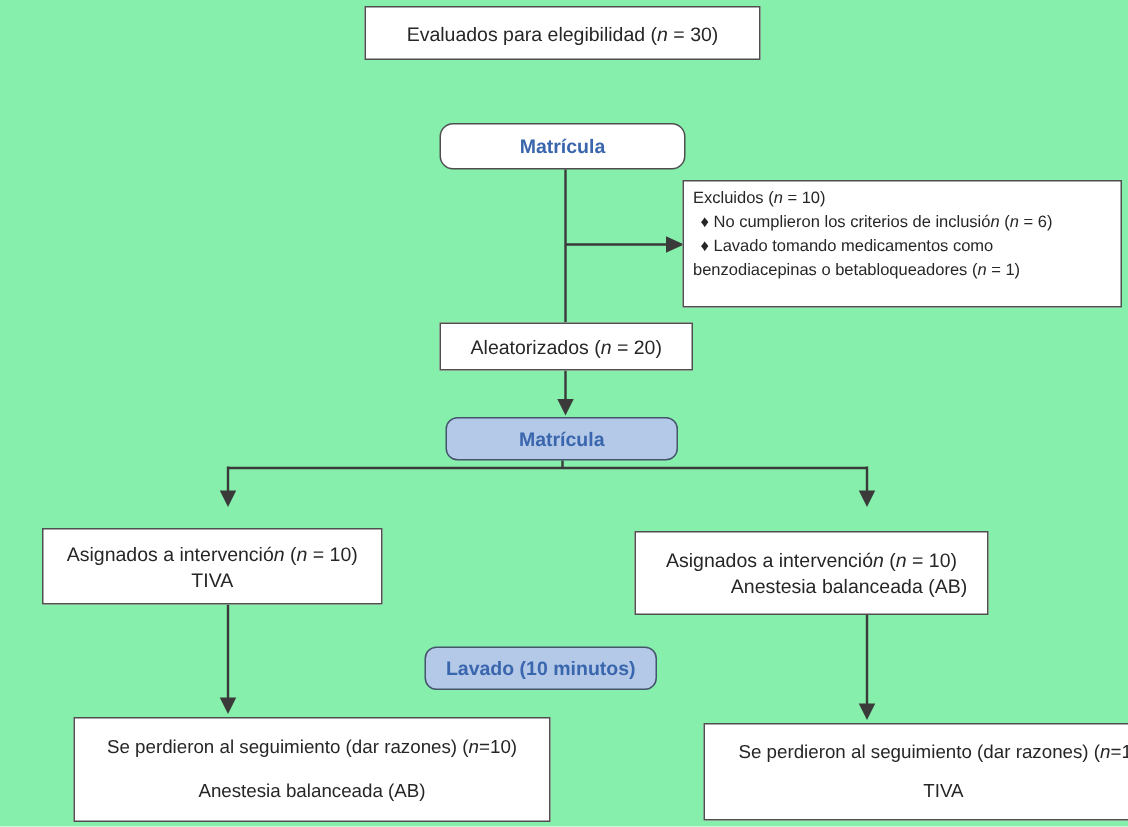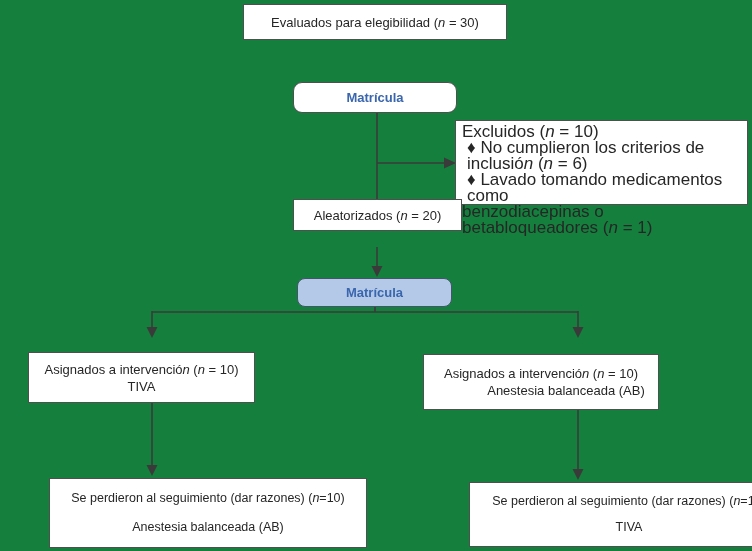--- a/index.html
+++ b/index.html
@@ -5,41 +5,41 @@
   :root{
     --accent-text:#3a66ad;
     --fill-blue:#b4c9e8;
     --border-blue:#44546a;
     --border-box:#4f4f4f;
     --line:#3a3a3a;
     --text:#262626;
   }
   html,body{margin:0;padding:0;background:#ffffff;}
   #canvas{
-    position:relative;width:752px;height:551px;background:#15803d;
+    position:relative;width:752px;height:551px;background:#86efac;
     font-family:"Liberation Sans","DejaVu Sans",sans-serif;
     color:var(--text);overflow:hidden;
   }
   .box{
     position:absolute;box-sizing:border-box;background:#ffffff;
     border:1.5px solid var(--border-box);
     display:flex;flex-direction:column;align-items:center;justify-content:center;
     text-align:center;font-size:13px;line-height:17px;
   }
   .pill{
     position:absolute;box-sizing:border-box;background:var(--fill-blue);
     border:1.6px solid var(--border-blue);border-radius:8px;
     display:flex;align-items:center;justify-content:center;
     font-size:13px;font-weight:bold;color:var(--accent-text);
   }
   .rounded-white{border-radius:9px;}
   .hdr-label{color:var(--accent-text);font-weight:bold;}
   #box-exclusions{
     align-items:flex-start;justify-content:flex-start;text-align:left;
-    font-size:17px;line-height:16px;padding:3px 6px;
+    font-size:11px;line-height:16px;padding:3px 6px;
   }
   .excl-bullet{padding-left:5px;}
   .followup{font-size:12.5px;justify-content:space-evenly;margin-left:44px;}
   .arm-line2-shift{padding-left:50px;}
   #connectors{position:absolute;left:0;top:0;width:752px;height:551px;pointer-events:none;}
   .connector{stroke:var(--line);stroke-width:1.6;fill:none;}
   .arrowhead{fill:var(--line);stroke:none;}
   .line{display:block;width:100%;}
 </style>
 </head>
@@ -73,38 +73,41 @@
     <span class="hdr-label">Matrícula</span>
   </div>
 
   <div class="box" id="box-exclusions" style="left:455px;top:120px;width:293px;height:85px;">
     <span class="line">Excluidos (<i>n</i> = 10)</span>
     <span class="line excl-bullet">♦ No cumplieron los criterios de inclusió<i>n</i> (<i>n</i> = 6)</span>
     <span class="line excl-bullet">♦ Lavado tomando medicamentos como</span>
     <span class="line">benzodiacepinas o betabloqueadores (<i>n</i> = 1)</span>
   </div>
 
-  <div class="box" style="left:293px;top:199px;width:169px;height:32px;">
+  <div class="box" style="left:293px;top:215px;width:169px;height:32px;">
     <span class="line">Aleatorizados (<i>n</i> = 20)</span>
   </div>
 
   <div class="pill" style="left:297px;top:278px;width:155px;height:29px;">
     <span>Matrícula</span>
   </div>
 
   <div class="box" style="left:28px;top:352px;width:227px;height:51px;">
     <span class="line">Asignados a intervenció<i>n</i> (<i>n</i> = 10)</span>
     <span class="line">TIVA</span>
   </div>
 
   <div class="box" style="left:423px;top:354px;width:236px;height:56px;">
     <span class="line">Asignados a intervenció<i>n</i> (<i>n</i> = 10)</span>
     <span class="line arm-line2-shift">Anestesia balanceada (AB)</span>
   </div>
 
+  <div class="pill" style="left:283px;top:431px;width:155px;height:29px;">
+    <span>Lavado (10 minutos)</span>
+  </div>
 
   <div class="box followup" style="left:5px;top:478px;width:318px;height:70px;">
     <span class="line">Se perdieron al seguimiento (dar razones) (<i>n</i>=10)</span>
     <span class="line">Anestesia balanceada (AB)</span>
   </div>
 
   <div class="box followup" style="left:425px;top:482px;width:320px;height:65px;">
     <span class="line">Se perdieron al seguimiento (dar razones) (<i>n</i>=10)</span>
     <span class="line">TIVA</span>
   </div>

